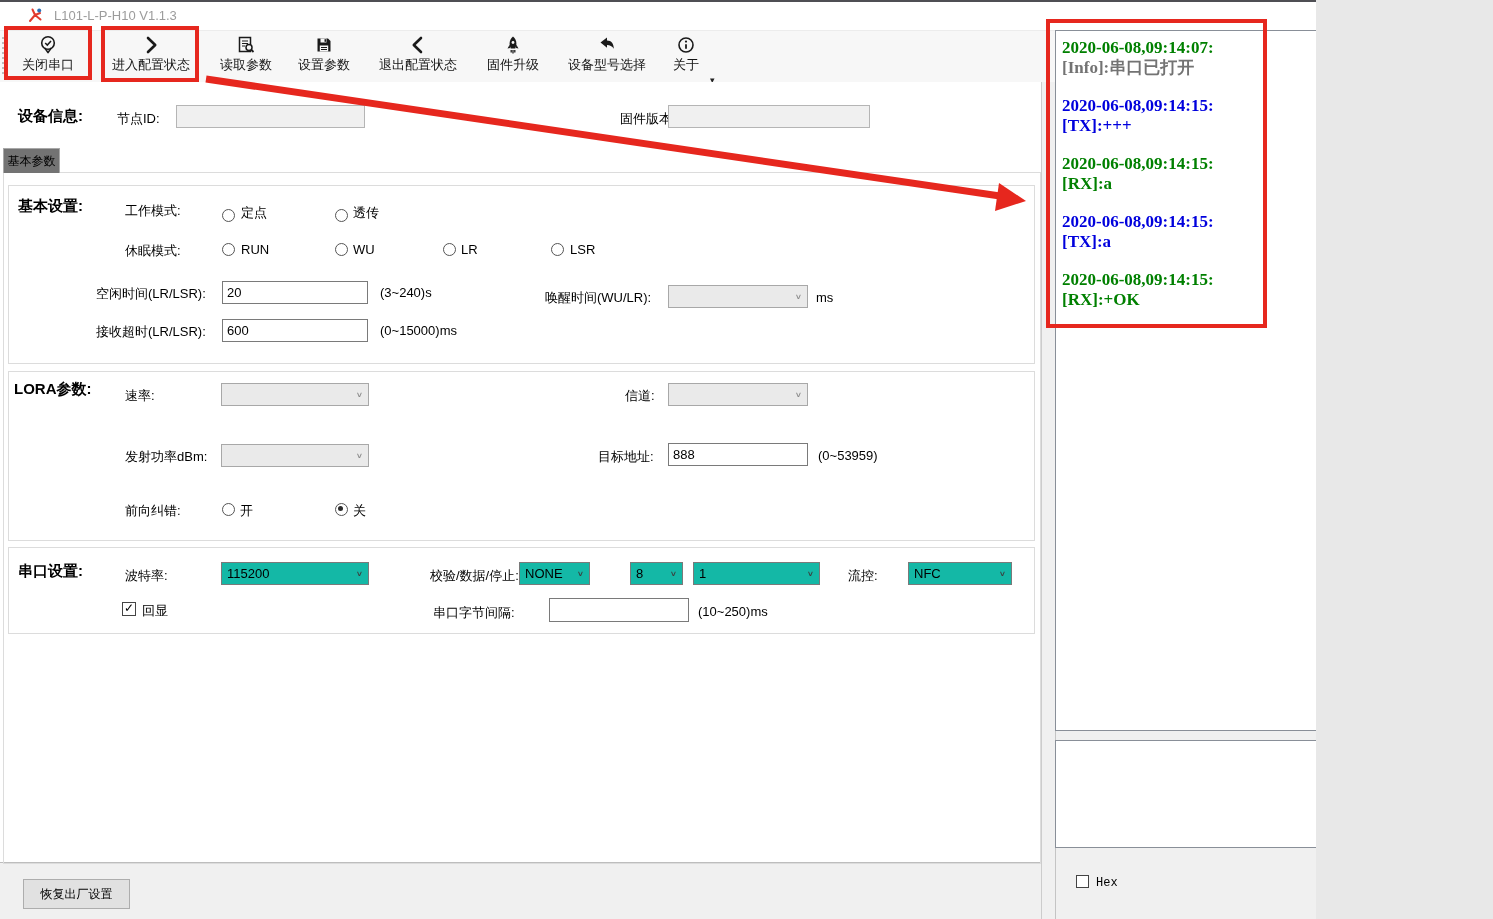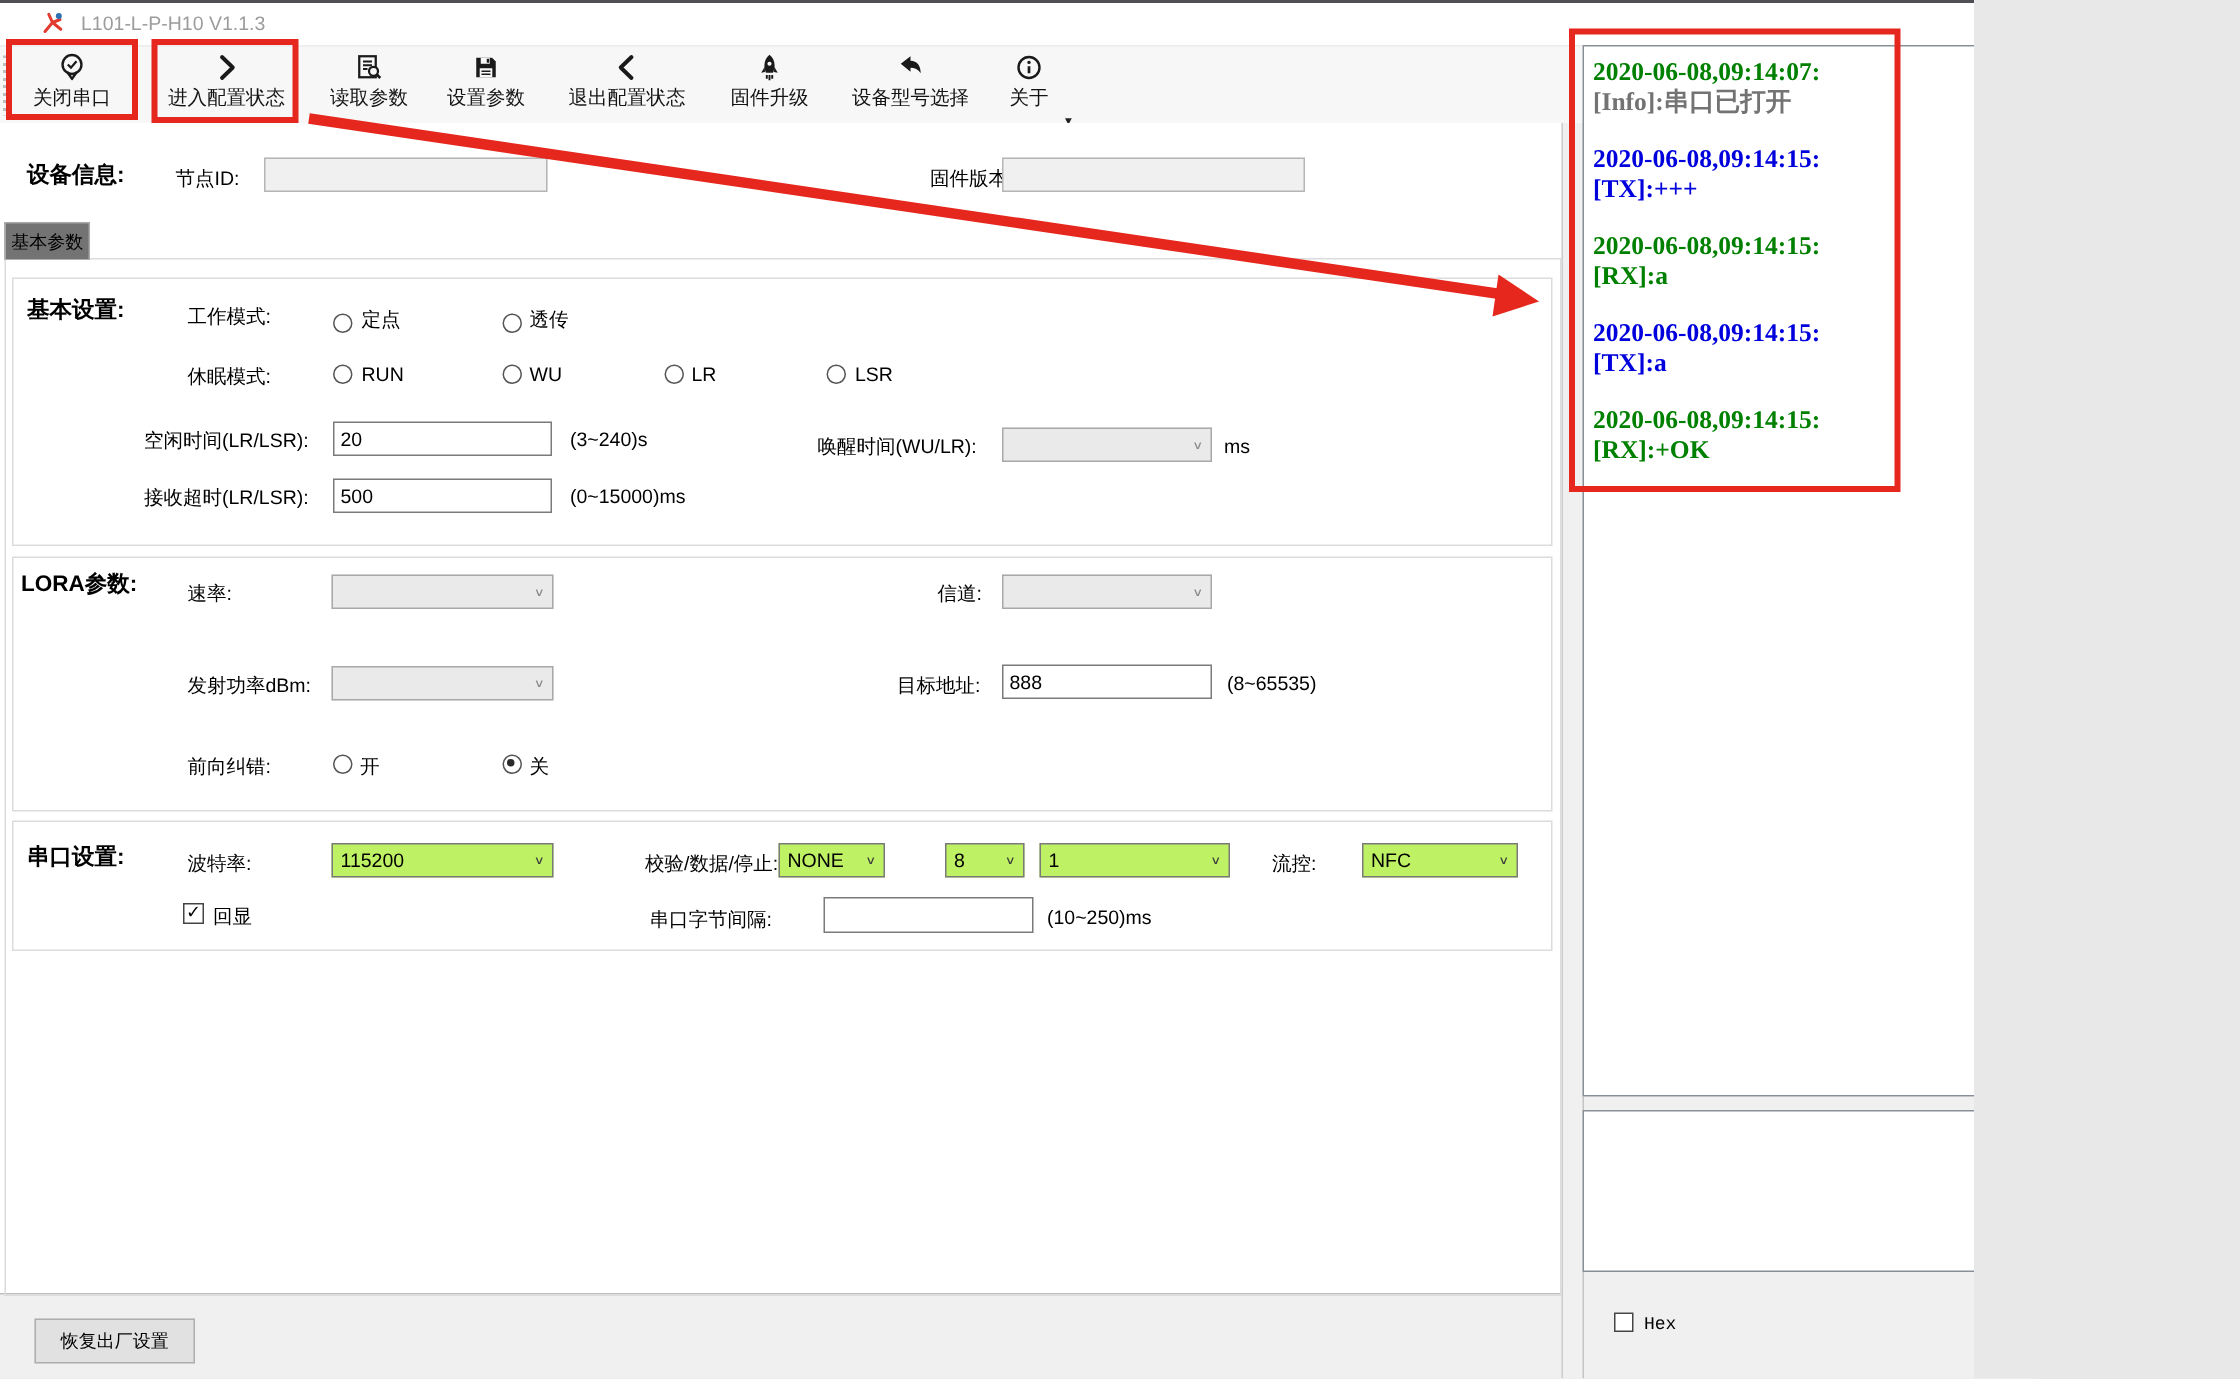--- a/index.html
+++ b/index.html
@@ -19,21 +19,21 @@
   .tbtn svg{display:block;margin-top:2px;}
   .tbtn .tlbl{font-size:13px;margin-top:1px;white-space:nowrap;color:#141414;}
   #tb-caret{position:absolute;left:710px;top:44px;font-size:9px;color:#222;}
   
   #leftpanel{position:absolute;left:0;top:82px;width:1041px;height:780px;background:#ffffff;border-bottom:1px solid #bdbdbd;}
   #splitter{position:absolute;left:1041px;top:82px;width:13px;height:837px;background:#f0f0f0;border-left:1px solid #cccccc;border-right:1px solid #c4c4c4;}
   .lbl{position:absolute;white-space:nowrap;}
   .b15{font-weight:bold;font-size:15px;}
   .tinput{position:absolute;background:#fff;border:1px solid #7a7a7a;font-size:13px;padding:0 4px;display:flex;align-items:center;box-sizing:border-box;}
   .tinput.dis{background:#f0f0f0;border:1px solid #b5b5b5;}
-  .combo{position:absolute;background:#bef264;border:1px solid #7a7a7a;box-sizing:border-box;display:flex;align-items:center;height:23px;}
+  .combo{position:absolute;background:#14b8a6;border:1px solid #7a7a7a;box-sizing:border-box;display:flex;align-items:center;height:23px;}
   .combo .cval{flex:1;padding-left:5px;font-size:13px;white-space:nowrap;overflow:hidden;}
   .combo .carr{width:17px;text-align:center;color:#3c3c3c;font-size:10px;transform:scaleY(.75);}
   .combo.dis{background:#eaeaea;border-color:#a8a8a8;}
   .combo.dis .carr{color:#8a8a8a;}
   .radio{position:absolute;width:13px;height:13px;border:1px solid #555;border-radius:50%;background:#fff;box-sizing:border-box;}
   .radio.on::after{content:"";position:absolute;left:2px;top:2px;width:5px;height:5px;background:#2b2b2b;border-radius:50%;}
   .chk{position:absolute;width:14px;height:14px;border:1px solid #444;background:#fff;box-sizing:border-box;font-size:12px;line-height:12px;text-align:center;}
   .chk span{display:none;}
   .chk.on span{display:block;margin-top:-1px;}
   .grp{position:absolute;border:1px solid #dcdcdc;background:#fff;}
@@ -198,21 +198,21 @@
   <span class="hint" style="left:380px;top:285px;">(3~240)s</span>
   <span class="lbl" style="left:545px;top:289px;">唤醒时间(WU/LR):</span>
   <div class="combo dis" style="left:668px;top:285px;width:140px;">
     <span class="cval"></span>
     <span class="carr">∨</span>
   </div>
   <span class="hint" style="left:816px;top:290px;">ms</span>
 
   <span class="lbl" style="left:96px;top:323px;">接收超时(LR/LSR):</span>
   <div class="tinput" style="left:222px;top:319px;width:146px;height:23px;">
-      <span>500</span>
+      <span>600</span>
     </div>
   <span class="hint" style="left:380px;top:323px;">(0~15000)ms</span>
 
   <div class="grp" style="left:8px;top:371px;width:1025px;height:168px;"></div>
   <span class="lbl b15" style="left:14px;top:380px;">LORA参数:</span>
 
   <span class="lbl" style="left:125px;top:387px;">速率:</span>
   <div class="combo dis" style="left:221px;top:383px;width:148px;">
     <span class="cval"></span>
     <span class="carr">∨</span>
@@ -225,21 +225,21 @@
 
   <span class="lbl" style="left:125px;top:448px;">发射功率dBm:</span>
   <div class="combo dis" style="left:221px;top:444px;width:148px;">
     <span class="cval"></span>
     <span class="carr">∨</span>
   </div>
   <span class="lbl" style="left:598px;top:448px;">目标地址:</span>
   <div class="tinput" style="left:668px;top:443px;width:140px;height:23px;">
       <span>888</span>
     </div>
-  <span class="hint" style="left:818px;top:448px;">(8~65535)</span>
+  <span class="hint" style="left:818px;top:448px;">(0~53959)</span>
 
   <span class="lbl" style="left:125px;top:502px;">前向纠错:</span>
   <div class="radio" style="left:222px;top:503px;"></div>
   <span class="lbl" style="left:240px;top:502px;">开</span>
   <div class="radio on" style="left:335px;top:503px;"></div>
   <span class="lbl" style="left:353px;top:502px;">关</span>
 
   <div class="grp" style="left:8px;top:547px;width:1025px;height:85px;"></div>
   <span class="lbl b15" style="left:18px;top:562px;">串口设置:</span>
 

